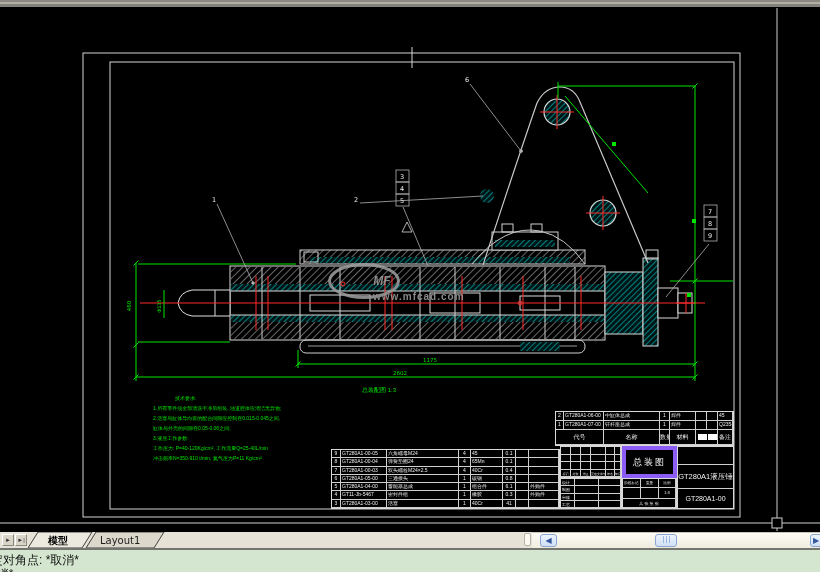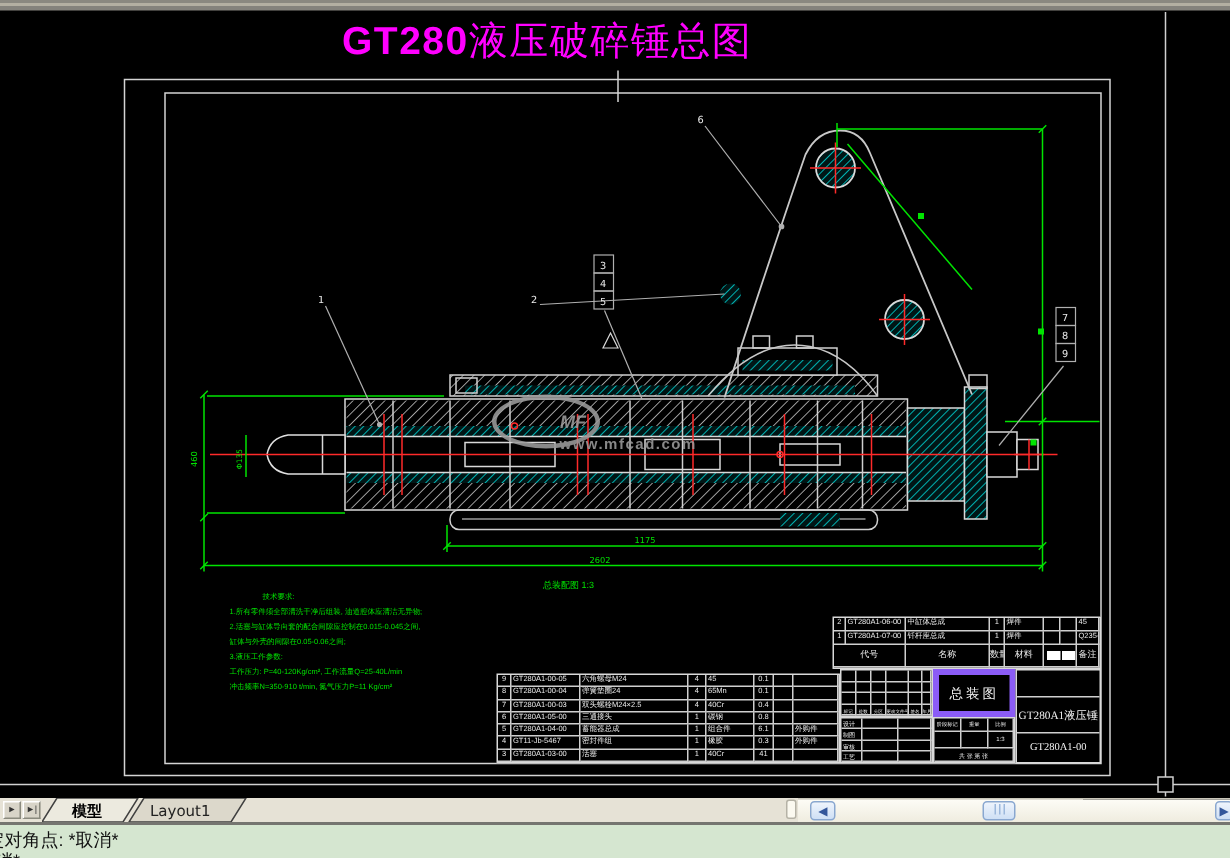--- a/index.html
+++ b/index.html
@@ -40,21 +40,21 @@
   #tb-sigtop .c{font-size:3px;line-height:8px;}
   #tb-sigbot{left:560px;top:478px;width:62px;height:31px;
     grid-template-columns:14px 24px auto;grid-template-rows:repeat(4,1fr);}
   #tb-sigbot .c{font-size:4px;line-height:7px;}
   #tb-doc{left:622px;top:446px;width:55px;height:32px;border:4px solid #8b5cf6;box-sizing:border-box;
     display:flex;align-items:center;justify-content:center;color:#f2f2f2;font-size:9px;letter-spacing:2px;}
   #tb-stage{left:622px;top:478px;width:55px;height:31px;
     grid-template-columns:18px 18px auto;grid-template-rows:9px 11px auto;}
   #tb-stage .c{font-size:3.5px;line-height:9px;text-align:center;padding-left:0;}
   #tb-right{left:677px;top:446px;width:57px;height:63px;border:1px solid #d9d9d9;box-sizing:border-box;
-    display:flex;flex-direction:column;font-family:Liberation Serif, serif;}
+    display:flex;flex-direction:column;}
   #tb-right .rc{border-bottom:1px solid #cfcfcf;color:#f2f2f2;display:flex;align-items:center;
     justify-content:center;overflow:hidden;white-space:nowrap;}
   
   #tabrow{left:0;top:532px;width:722px;height:16px;background:#e6e2d6;}
   .navbtn{position:absolute;top:2px;width:12px;height:12px;background:#d8d4c8;
     border:1px solid;border-color:#fff #8a8a7e #8a8a7e #fff;font-size:6px;line-height:11px;
     text-align:center;color:#333;box-sizing:border-box;}
   #tabs-svg{position:absolute;left:28px;top:0;}
   #hsb{position:absolute;left:532px;top:0;width:288px;height:16px;
     background:linear-gradient(#fdfcf6,#efecdf);border-top:1px solid #c9c6b9;box-sizing:border-box;}
@@ -233,21 +233,20 @@
 
     <g stroke="#d0d0d0" stroke-width="1" fill="none">
       <line x1="777" y1="8" x2="777" y2="518"></line>
       <line x1="777" y1="528" x2="777" y2="531"></line>
       <line x1="0" y1="523" x2="772" y2="523"></line>
       <line x1="782" y1="523" x2="820" y2="523"></line>
       <rect x="772" y="518" width="10" height="10"></rect>
     </g>
   </svg>
 
-  <div class="abs" id="dwg-title"><span class="model">GT280</span><span>液压破碎锤总图</span></div>
 
   <div class="abs" id="wm">
     <div class="ring">MF</div>
     <div class="url">www.mfcad.com</div>
   </div>
 
   <div class="abs" id="notes">
     <div class="ttl">技术要求:</div>
     <div>1.所有零件须全部清洗干净后组装, 油道腔体应清洁无异物;</div>
     <div>2.活塞与缸体导向套的配合间隙应控制在0.015-0.045之间,</div>

